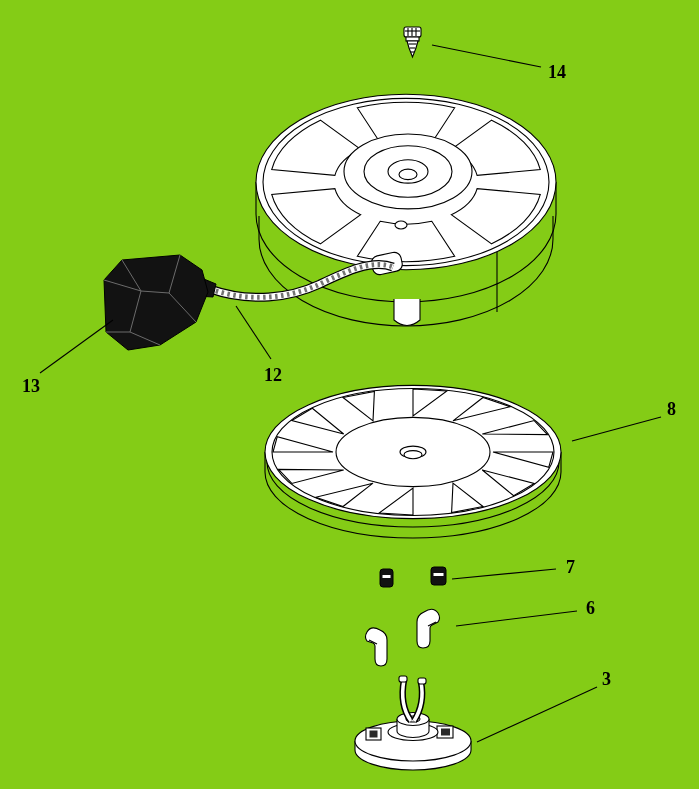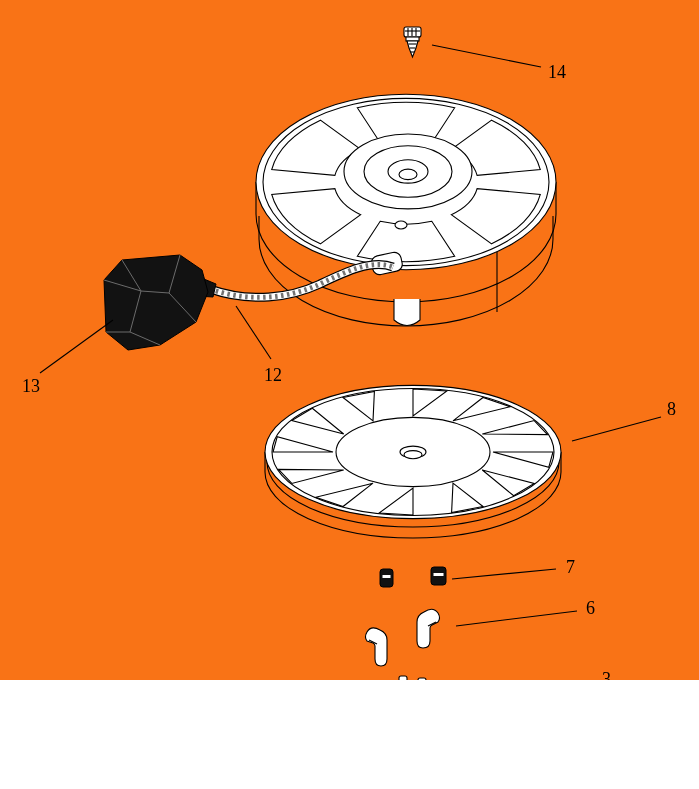--- a/index.html
+++ b/index.html
@@ -1,22 +1,23 @@
 <!DOCTYPE html>
 <html><head>
 <meta charset="utf-8">
 <style>
   html, body { margin: 0; padding: 0; background: #ffffff; }
   .stage {
     position: relative;
     width: 699px;
-    height: 680px;
-    background: #f97316;
+    height: 789px;
+    background: #84cc16;
     font-family: "Liberation Serif", serif;
     overflow: hidden;
+    font-weight: bold;
   }
   svg { position: absolute; left: 0; top: 0; }
   .ln   { fill: none; stroke: #000; stroke-width: 1.1; }
   .part { fill: #ffffff; stroke: #000; stroke-width: 1.1; }
   .dark { fill: #121212; stroke: #000; stroke-width: 1; }
   .callout { font-family: "Liberation Serif", serif; font-size: 18px; fill: #000; }
 </style>
 </head>
 <body>
 

